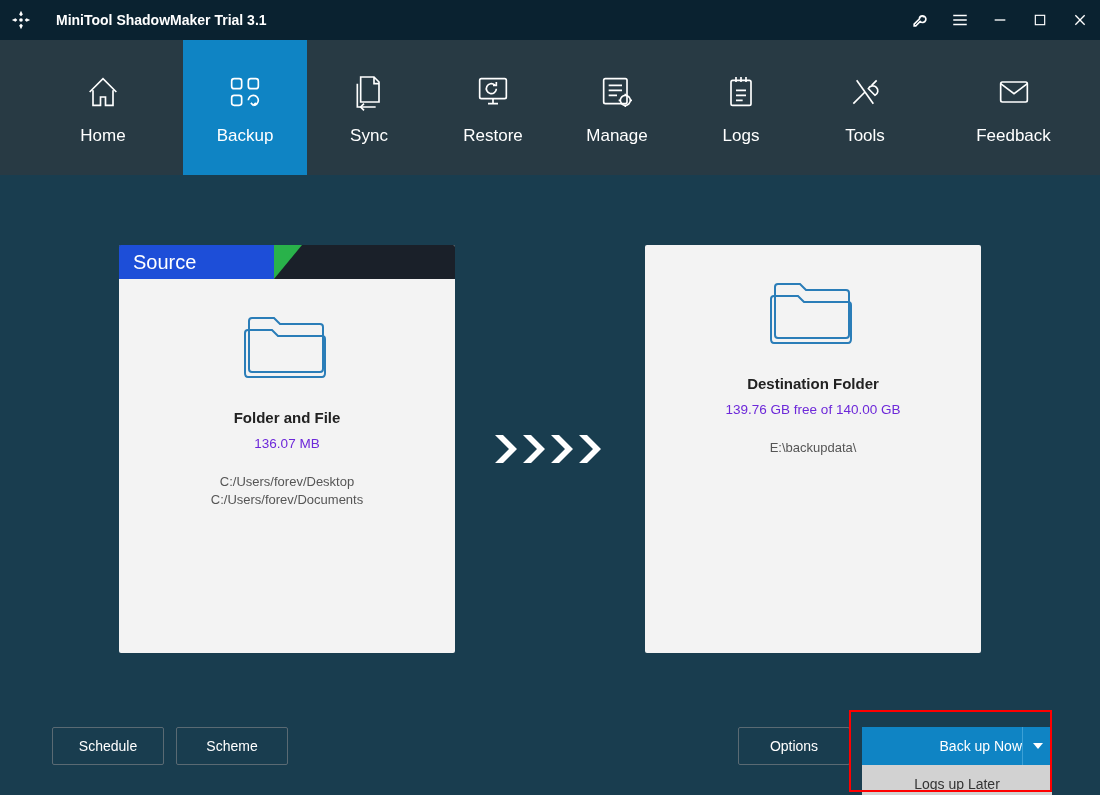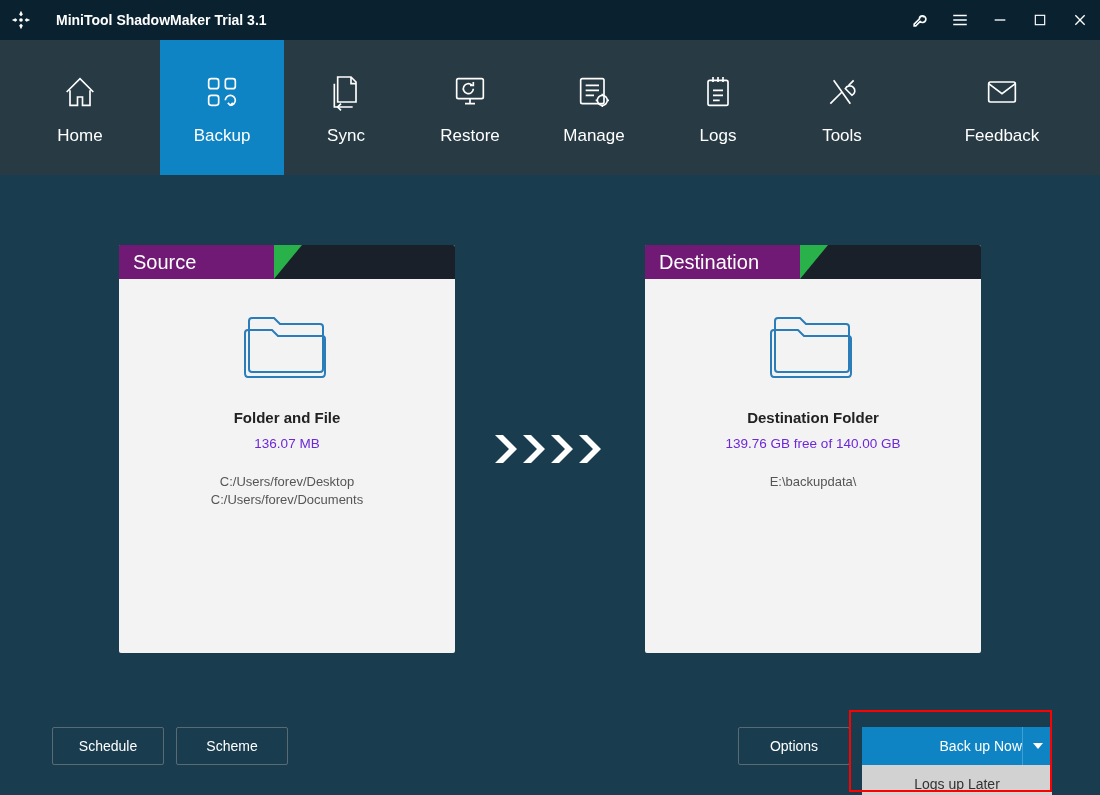--- a/index.html
+++ b/index.html
@@ -29,20 +29,21 @@
     display: flex; align-items: center; justify-content: center;
     cursor: pointer;
   }
 
   
   .navbar {
     height: 135px;
     background: #283a44;
     display: flex;
     align-items: stretch;
+    padding-left: 23px;
   }
   .navtab {
     flex: 0 0 124px;
     display: flex;
     flex-direction: column;
     align-items: center;
     justify-content: center;
     gap: 12px;
     cursor: pointer;
     color: #fff;
@@ -79,21 +80,21 @@
   }
   .panel-header {
     height: 34px;
     background: #1a2029;
     position: relative;
   }
   .panel-header-green {
     position: absolute;
     left: 0; top: 0;
     height: 34px;
-    background: #701a75;
+    background: #1d4ed8;
     color: #fff;
     font-size: 20px;
     display: flex; align-items: center;
     padding-left: 14px;
     width: 155px;
   }
   .panel-header-green::after {
     content: "";
     position: absolute;
     right: -28px; top: 0;
@@ -320,23 +321,20 @@
     <div class="arrow-wrap">
       <svg width="110" height="40" viewBox="0 0 110 40">
         <path fill="#fff" d="M0 6l14 14L0 34l8 0 14-14L8 6z"></path>
         <path fill="#fff" d="M28 6l14 14L28 34l8 0 14-14L36 6z"></path>
         <path fill="#fff" d="M56 6l14 14L56 34l8 0 14-14L64 6z"></path>
         <path fill="#fff" d="M84 6l14 14L84 34l8 0 14-14L92 6z"></path>
       </svg>
     </div>
 
     <div class="panel">
-      <div class="panel-header">
-        <div class="panel-header-green">Destination</div>
-      </div>
       <div class="panel-body">
         <div style="display:flex;justify-content:center;">
           <svg width="88" height="70" viewBox="0 0 88 70">
               <path fill="none" stroke="#2a7db8" stroke-width="2" d="M6 18V10c0-2 1-3 3-3h22l6 6h40c2 0 3 1 3 3v42c0 2-1 3-3 3H9c-2 0-3-1-3-3V18z"></path>
               <path fill="none" stroke="#2a7db8" stroke-width="2" d="M2 22c0-2 1-3 3-3h24l6 6h44c2 0 3 1 3 3v34c0 2-1 4-3 4H5c-2 0-3-2-3-4V22z"></path>
             </svg>
         </div>
         <div class="panel-title">Destination Folder</div>
         <div class="panel-sub">139.76 GB free of 140.00 GB</div>
         <div class="panel-path">E:\backupdata\</div>

